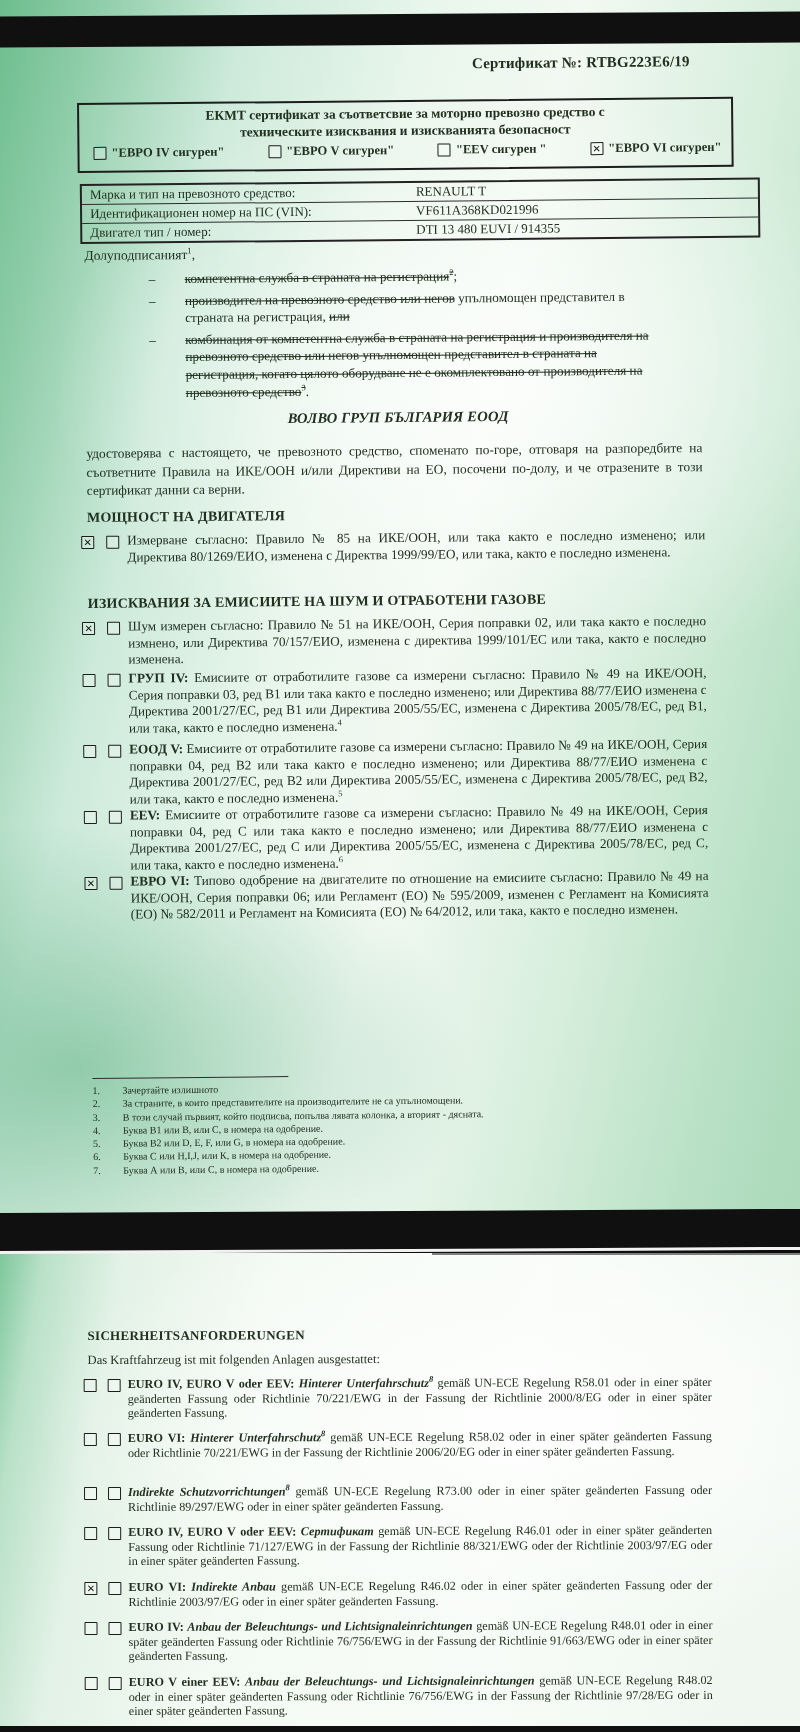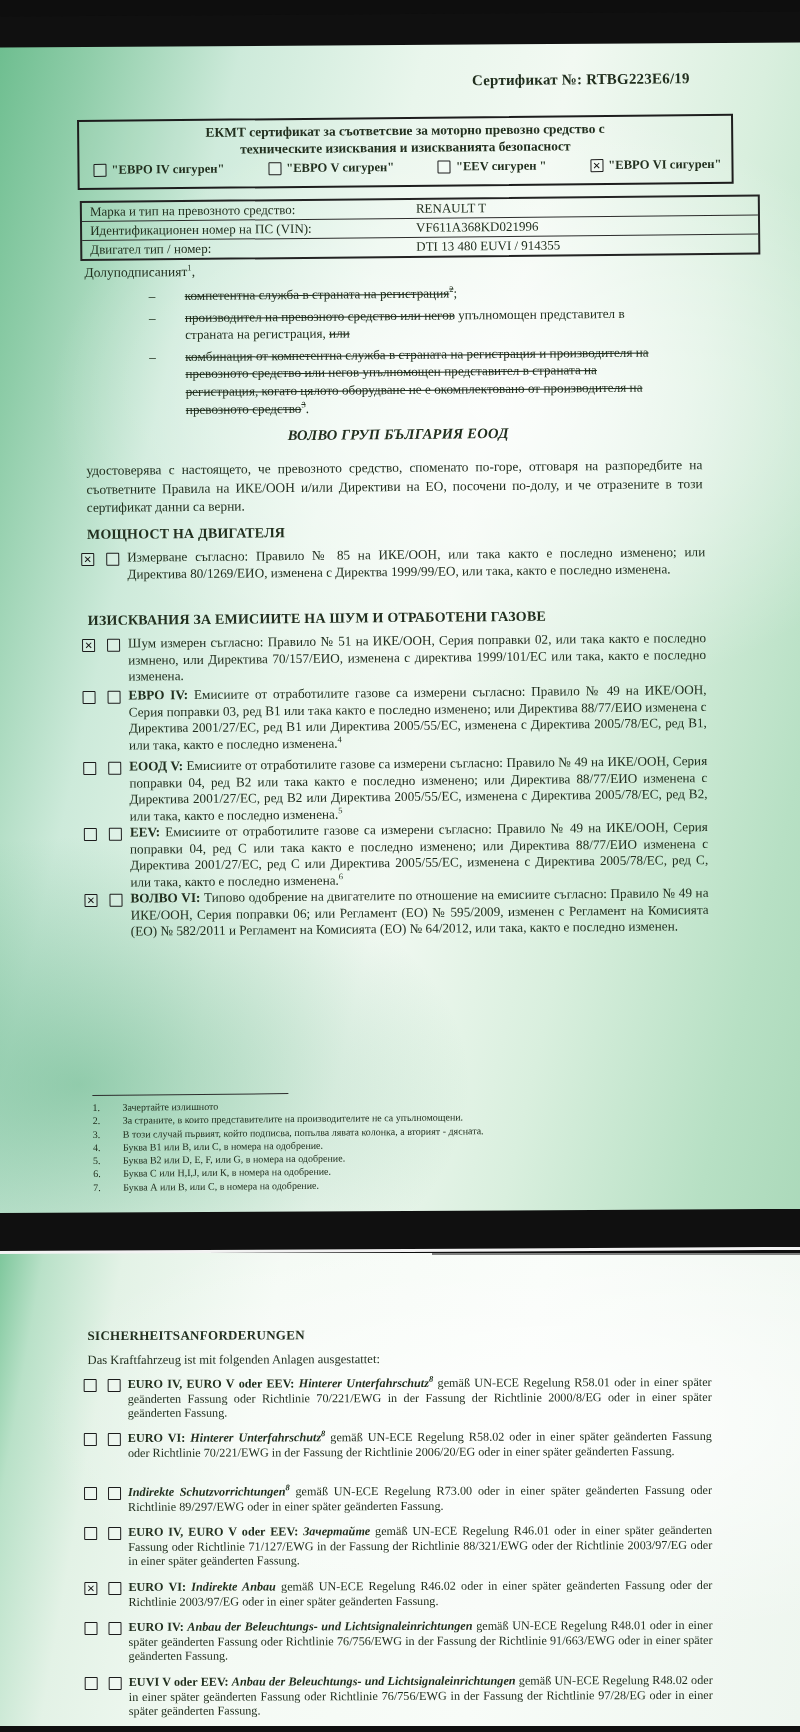--- a/index.html
+++ b/index.html
@@ -2,21 +2,21 @@
 <html><head>
 <meta charset="utf-8">
 <style>
   html,body{margin:0;padding:0;}
   body{
     width:800px;height:1732px;position:relative;background:#0e0e0e;
     font-family:"Liberation Serif","DejaVu Serif",serif;color:#22301f;overflow:hidden;
   }
   .page{position:absolute;left:0;width:800px;overflow:hidden;}
   #page1{
-    top:17px;height:1213px;
+    top:0;height:1213px;
     background:
       radial-gradient(620px 420px at 62% 32%, rgba(255,255,255,.8), rgba(255,255,255,0) 72%),
       radial-gradient(520px 330px at 10% 88%, rgba(74,168,118,.5), rgba(74,168,118,0) 75%),
       linear-gradient(103deg,#6cbd8e 0%,#8fcda9 9%,#cdeada 23%,#e9f6ec 40%,#f2f9f2 54%,#d9efde 72%,#b7e0c4 90%,#abd9ba 100%);
   }
   #page2{
     top:1253px;height:473px;
     background:
       radial-gradient(700px 300px at 70% 35%, rgba(255,255,255,.85), rgba(255,255,255,0) 75%),
       linear-gradient(100deg,#7ec79c 0%,#b9e1c8 5%,#e3f2e6 14%,#f4faf4 32%,#f8fcf8 62%,#eef6ef 100%);
@@ -177,42 +177,42 @@
           <span class="cb checked"></span>
           <span class="cb"></span>
         </span>
     <div class="itext"><span class="b"></span><span>Шум измерен съгласно: Правило № 51 на ИКЕ/ООН, Серия поправки 02, или така както е последно измнено, или Директива 70/157/ЕИО, изменена с директива  1999/101/ЕС или така, както е последно изменена.</span><sup></sup></div>
   </div>
   <div class="abs item" id="item-e4">
     <span class="cb-col">
           <span class="cb"></span>
           <span class="cb"></span>
         </span>
-    <div class="itext"><span class="b">ЕВРО IV:</span><span> Емисиите от отработилите газове са измерени съгласно: Правило № 49 на ИКЕ/ООН, Серия поправки 03, ред В1 или така както е последно изменено; или Директива 88/77/ЕИО изменена с Директива 2001/27/ЕС, ред В1 или Директива 2005/55/ЕС, изменена с Директива 2005/78/ЕС, ред В1, или така, както е последно изменена.</span><sup>4</sup></div>
+    <div class="itext"><span class="b">ГРУП IV:</span><span> Емисиите от отработилите газове са измерени съгласно: Правило № 49 на ИКЕ/ООН, Серия поправки 03, ред В1 или така както е последно изменено; или Директива 88/77/ЕИО изменена с Директива 2001/27/ЕС, ред В1 или Директива 2005/55/ЕС, изменена с Директива 2005/78/ЕС, ред В1, или така, както е последно изменена.</span><sup>4</sup></div>
   </div>
   <div class="abs item" id="item-e5">
     <span class="cb-col">
           <span class="cb"></span>
           <span class="cb"></span>
         </span>
     <div class="itext"><span class="b">ЕООД V:</span><span> Емисиите от отработилите газове са измерени съгласно: Правило № 49 на ИКЕ/ООН, Серия поправки 04, ред В2 или така както е последно изменено; или Директива 88/77/ЕИО изменена с Директива 2001/27/ЕС, ред В2 или Директива 2005/55/ЕС, изменена с Директива 2005/78/ЕС, ред В2, или така, както е последно изменена.</span><sup>5</sup></div>
   </div>
   <div class="abs item" id="item-eev">
     <span class="cb-col">
           <span class="cb"></span>
           <span class="cb"></span>
         </span>
     <div class="itext"><span class="b">EEV:</span><span> Емисиите от отработилите газове са измерени съгласно: Правило № 49 на ИКЕ/ООН, Серия поправки 04, ред С или така както е последно изменено; или Директива 88/77/ЕИО изменена с Директива 2001/27/ЕС, ред С или Директива 2005/55/ЕС, изменена с Директива 2005/78/ЕС, ред С, или така, както е последно изменена.</span><sup>6</sup></div>
   </div>
   <div class="abs item" id="item-e6">
     <span class="cb-col">
           <span class="cb checked"></span>
           <span class="cb"></span>
         </span>
-    <div class="itext"><span class="b">ВОЛВО VI:</span><span> Типово одобрение на двигателите по отношение на емисиите съгласно: Правило № 49 на ИКЕ/ООН, Серия поправки 06; или Регламент (ЕО) № 595/2009, изменен с Регламент на Комисията (ЕО) № 582/2011 и Регламент на Комисията (ЕО) № 64/2012, или така, както е последно изменен.</span><sup></sup></div>
+    <div class="itext"><span class="b">ЕВРО VI:</span><span> Типово одобрение на двигателите по отношение на емисиите съгласно: Правило № 49 на ИКЕ/ООН, Серия поправки 06; или Регламент (ЕО) № 595/2009, изменен с Регламент на Комисията (ЕО) № 582/2011 и Регламент на Комисията (ЕО) № 64/2012, или така, както е последно изменен.</span><sup></sup></div>
   </div>
 
   <div class="abs" id="fn-rule"></div>
   <div class="abs" id="footnotes">
     <div class="fn">
           <span class="num">1.</span>
           <span>Зачертайте излишното</span>
         </div>
     <div class="fn">
           <span class="num">2.</span>
@@ -267,41 +267,41 @@
           <span class="cb"></span>
           <span class="cb"></span>
         </span>
     <div class="itext"><span class="b"></span><span class="b i">Indirekte Schutzvorrichtungen</span><sup class="b i">8</sup><span> gemäß UN-ECE Regelung R73.00 oder in einer später geänderten Fassung oder Richtlinie 89/297/EWG oder in einer später geänderten Fassung.</span></div>
   </div>
   <div class="abs gitem" id="gitem-3">
     <span class="cb-col">
           <span class="cb"></span>
           <span class="cb"></span>
         </span>
-    <div class="itext"><span class="b">EURO IV, EURO V oder EEV: </span><span class="b i">Зачертайте</span><sup class="b i"></sup><span> gemäß UN-ECE Regelung R46.01 oder in einer später geänderten Fassung oder Richtlinie 71/127/EWG in der Fassung der Richtlinie 88/321/EWG oder der Richtlinie 2003/97/EG oder in einer später geänderten Fassung.</span></div>
+    <div class="itext"><span class="b">EURO IV, EURO V oder EEV: </span><span class="b i">Сертификат</span><sup class="b i"></sup><span> gemäß UN-ECE Regelung R46.01 oder in einer später geänderten Fassung oder Richtlinie 71/127/EWG in der Fassung der Richtlinie 88/321/EWG oder der Richtlinie 2003/97/EG oder in einer später geänderten Fassung.</span></div>
   </div>
   <div class="abs gitem" id="gitem-4">
     <span class="cb-col">
           <span class="cb checked"></span>
           <span class="cb"></span>
         </span>
     <div class="itext"><span class="b">EURO VI: </span><span class="b i">Indirekte Anbau</span><sup class="b i"></sup><span> gemäß UN-ECE Regelung R46.02 oder in einer später geänderten Fassung oder der Richtlinie 2003/97/EG oder in einer später geänderten Fassung.</span></div>
   </div>
   <div class="abs gitem" id="gitem-5">
     <span class="cb-col">
           <span class="cb"></span>
           <span class="cb"></span>
         </span>
     <div class="itext"><span class="b">EURO IV: </span><span class="b i">Anbau der Beleuchtungs- und Lichtsignaleinrichtungen</span><sup class="b i"></sup><span> gemäß UN-ECE Regelung R48.01 oder in einer später geänderten Fassung oder Richtlinie 76/756/EWG in der Fassung der Richtlinie 91/663/EWG oder in einer später geänderten Fassung.</span></div>
   </div>
   <div class="abs gitem" id="gitem-6">
     <span class="cb-col">
           <span class="cb"></span>
           <span class="cb"></span>
         </span>
-    <div class="itext"><span class="b">EUVI V oder EEV: </span><span class="b i">Anbau der Beleuchtungs- und Lichtsignaleinrichtungen</span><sup class="b i"></sup><span> gemäß UN-ECE Regelung R48.02 oder in einer später geänderten Fassung oder Richtlinie 76/756/EWG in der Fassung der Richtlinie 97/28/EG oder in einer später geänderten Fassung.</span></div>
+    <div class="itext"><span class="b">EURO V einer EEV: </span><span class="b i">Anbau der Beleuchtungs- und Lichtsignaleinrichtungen</span><sup class="b i"></sup><span> gemäß UN-ECE Regelung R48.02 oder in einer später geänderten Fassung oder Richtlinie 76/756/EWG in der Fassung der Richtlinie 97/28/EG oder in einer später geänderten Fassung.</span></div>
   </div>
  </div>
 </div>
 
 <div class="bar" id="bar-top"></div>
 <div class="bar" id="bar-mid"></div>
 <div class="bar" id="bar-bottom"></div>
 
 </body></html>

